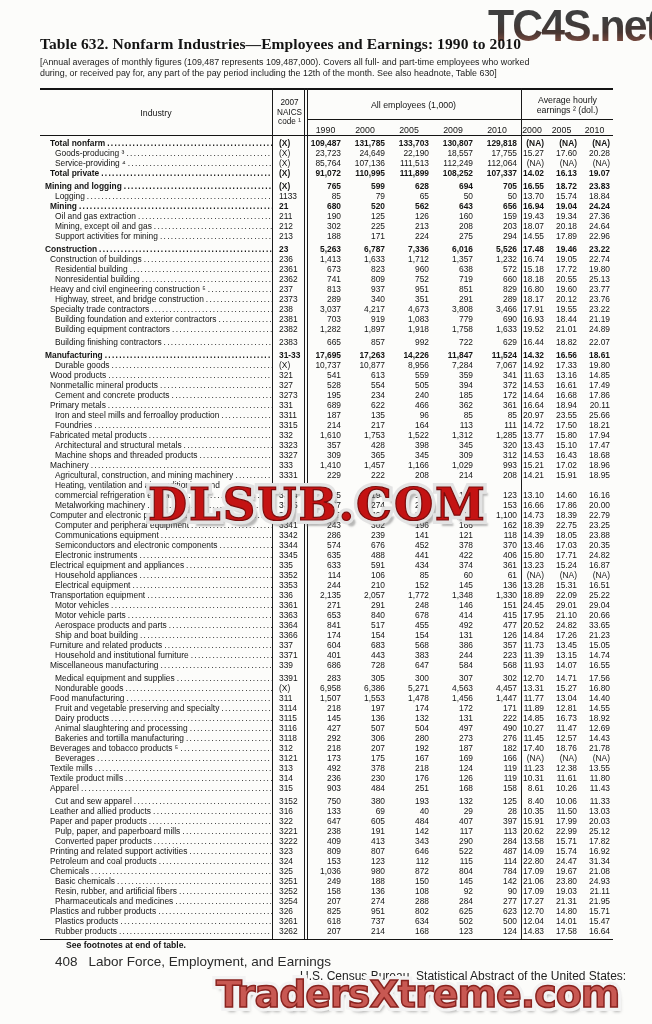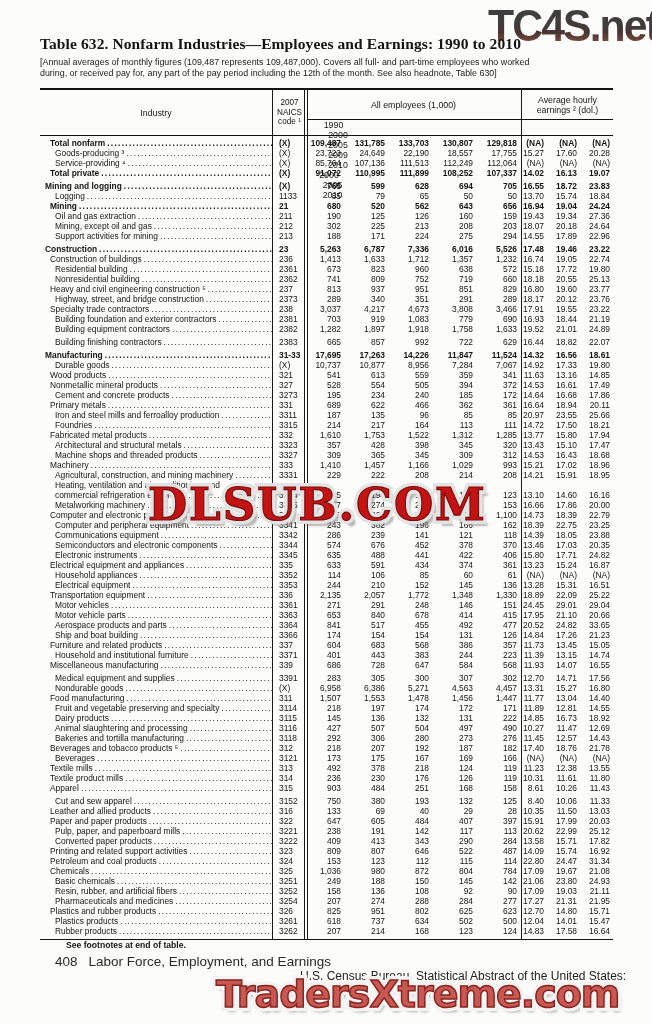--- a/index.html
+++ b/index.html
@@ -14,21 +14,21 @@
   .vr{position:absolute;top:0;bottom:0;width:1px;background:#1a1a1a;}
   .vr.a{left:232px}.vr.b{left:264px}.vr.c{left:267px}.vr.d{left:481px}
   .hdr{position:relative;height:45px;border-top:2px solid #141414;border-bottom:1px solid #141414;font-size:8.8px;}
   .hdr .industry{position:absolute;left:0;top:0;width:232px;height:45px;display:flex;align-items:center;justify-content:center;}
   .hdr .naics{position:absolute;left:232px;top:0;width:35px;height:45px;display:flex;flex-direction:column;
               align-items:center;justify-content:center;font-size:8.2px;line-height:9.4px;text-align:left;}
   .hdr .emp{position:absolute;left:268px;top:0;width:211px;height:29px;display:flex;align-items:center;justify-content:center;}
   .hdr .earn{position:absolute;left:482px;top:0;width:91px;height:29px;display:flex;flex-direction:column;
              align-items:center;justify-content:center;line-height:10px;text-align:center;}
   .hdr .midrule{position:absolute;left:268px;right:0;top:29px;height:1px;background:#141414;}
-  .hdr .years{position:absolute;left:276px;top:30px;width:305px;height:15px;display:flex;align-items:flex-start;flex-direction:column;}
+  .hdr .years{position:absolute;left:268px;top:30px;width:305px;height:15px;display:flex;align-items:flex-end;}
   .hdr .years div{text-align:center;}
   .y0{width:35px}.y1,.y2,.y3,.y4{width:44px}.y5{width:26px}.y6,.y7{width:33px}
   
   .body{padding-top:2px;padding-bottom:3px;}
   .row{display:flex;height:10px;line-height:10px;font-size:8.4px;align-items:flex-end;}
   .row.two{height:20px;}
   .row.gap{margin-top:3px;}
   .row.bold{font-weight:bold;}
   .lbl{width:232px;box-sizing:border-box;overflow:hidden;display:flex;flex-direction:column;justify-content:flex-end;}
   .ind0{padding-left:5px}.ind1{padding-left:10px}.ind2{padding-left:15px}

